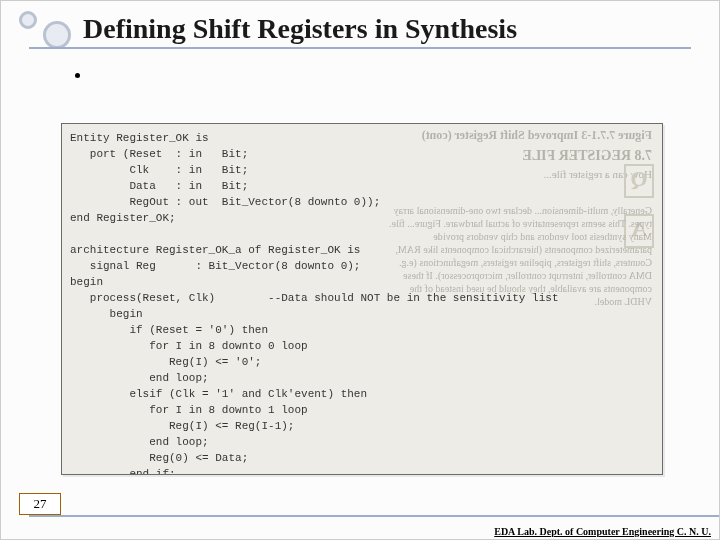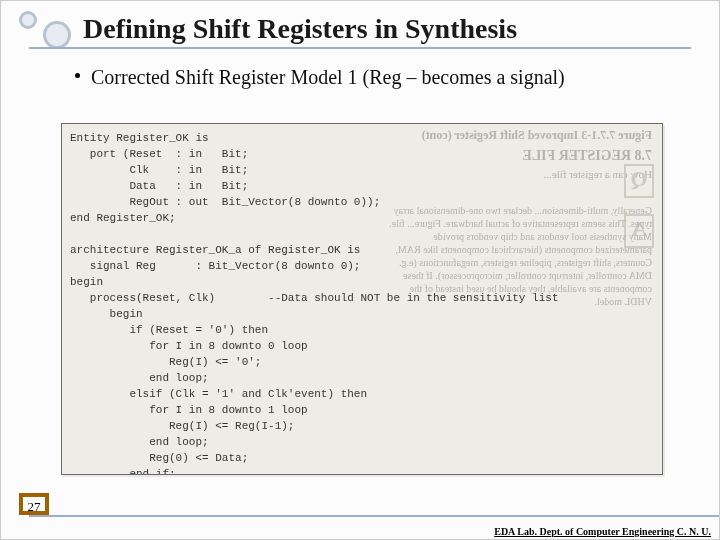--- a/index.html
+++ b/index.html
@@ -73,22 +73,22 @@
   }
   .ghost-a {
     position: absolute; right: 8px; top: 90px;
     width: 30px; height: 34px; border: 2px solid #cfcbbf;
     font-size: 22px; text-align: center; color: #cfcbbf;
     font-family: Georgia, serif; font-weight: bold;
     transform: scaleX(-1);
   }
   .page-num {
     position: absolute; left: 18px; bottom: 24px;
-    width: 30px; height: 22px;
-    border: 4px solid #a16207;
+    width: 42px; height: 22px;
+    border: 1px solid #a16207;
     font-size: 13px; text-align: center; line-height: 20px;
     background: #fff;
   }
   .foot-rule {
     position: absolute; left: 28px; right: 0; bottom: 22px;
     height: 2px; background: #9caecb;
   }
   .footer {
     position: absolute; right: 8px; bottom: 2px;
     font-size: 10px; font-weight: bold;
@@ -102,21 +102,20 @@
 <div class="corner-deco">
   <div class="c1"></div>
     <div class="c2"></div>
 </div>
 
 <div class="title">Defining Shift Registers in Synthesis</div>
 <div class="title-rule"></div>
 
 <div class="bullet-row">
   <span class="dot"></span>
-  <span>Corrected Shift Register Model 1 (Reg – becomes a signal)</span>
 </div>
 
 <div class="code-frame">
   <div class="ghost g0">Figure 7.7.1-3 Improved Shift Register (cont)</div>
   <div class="ghost g1">7.8 REGISTER FILE</div>
   <div class="ghost g2">How can a register file...</div>
   <div class="ghost-q">Q</div>
   <div class="ghost-a">A</div>
   <div class="ghost g3">Generally, multi-dimension... declare two one-dimensional array types. This seems representative of actual hardware. Figure... file. Many synthesis tool vendors and chip vendors provide parameterized components (hierarchical components like RAM, Counters, shift registers, pipeline registers, megafunctions (e.g. DMA controller, interrupt controller, microprocessor). If these components are available, they should be used instead of the VHDL model.</div>
   <div class="code-inner">Entity Register_OK is

